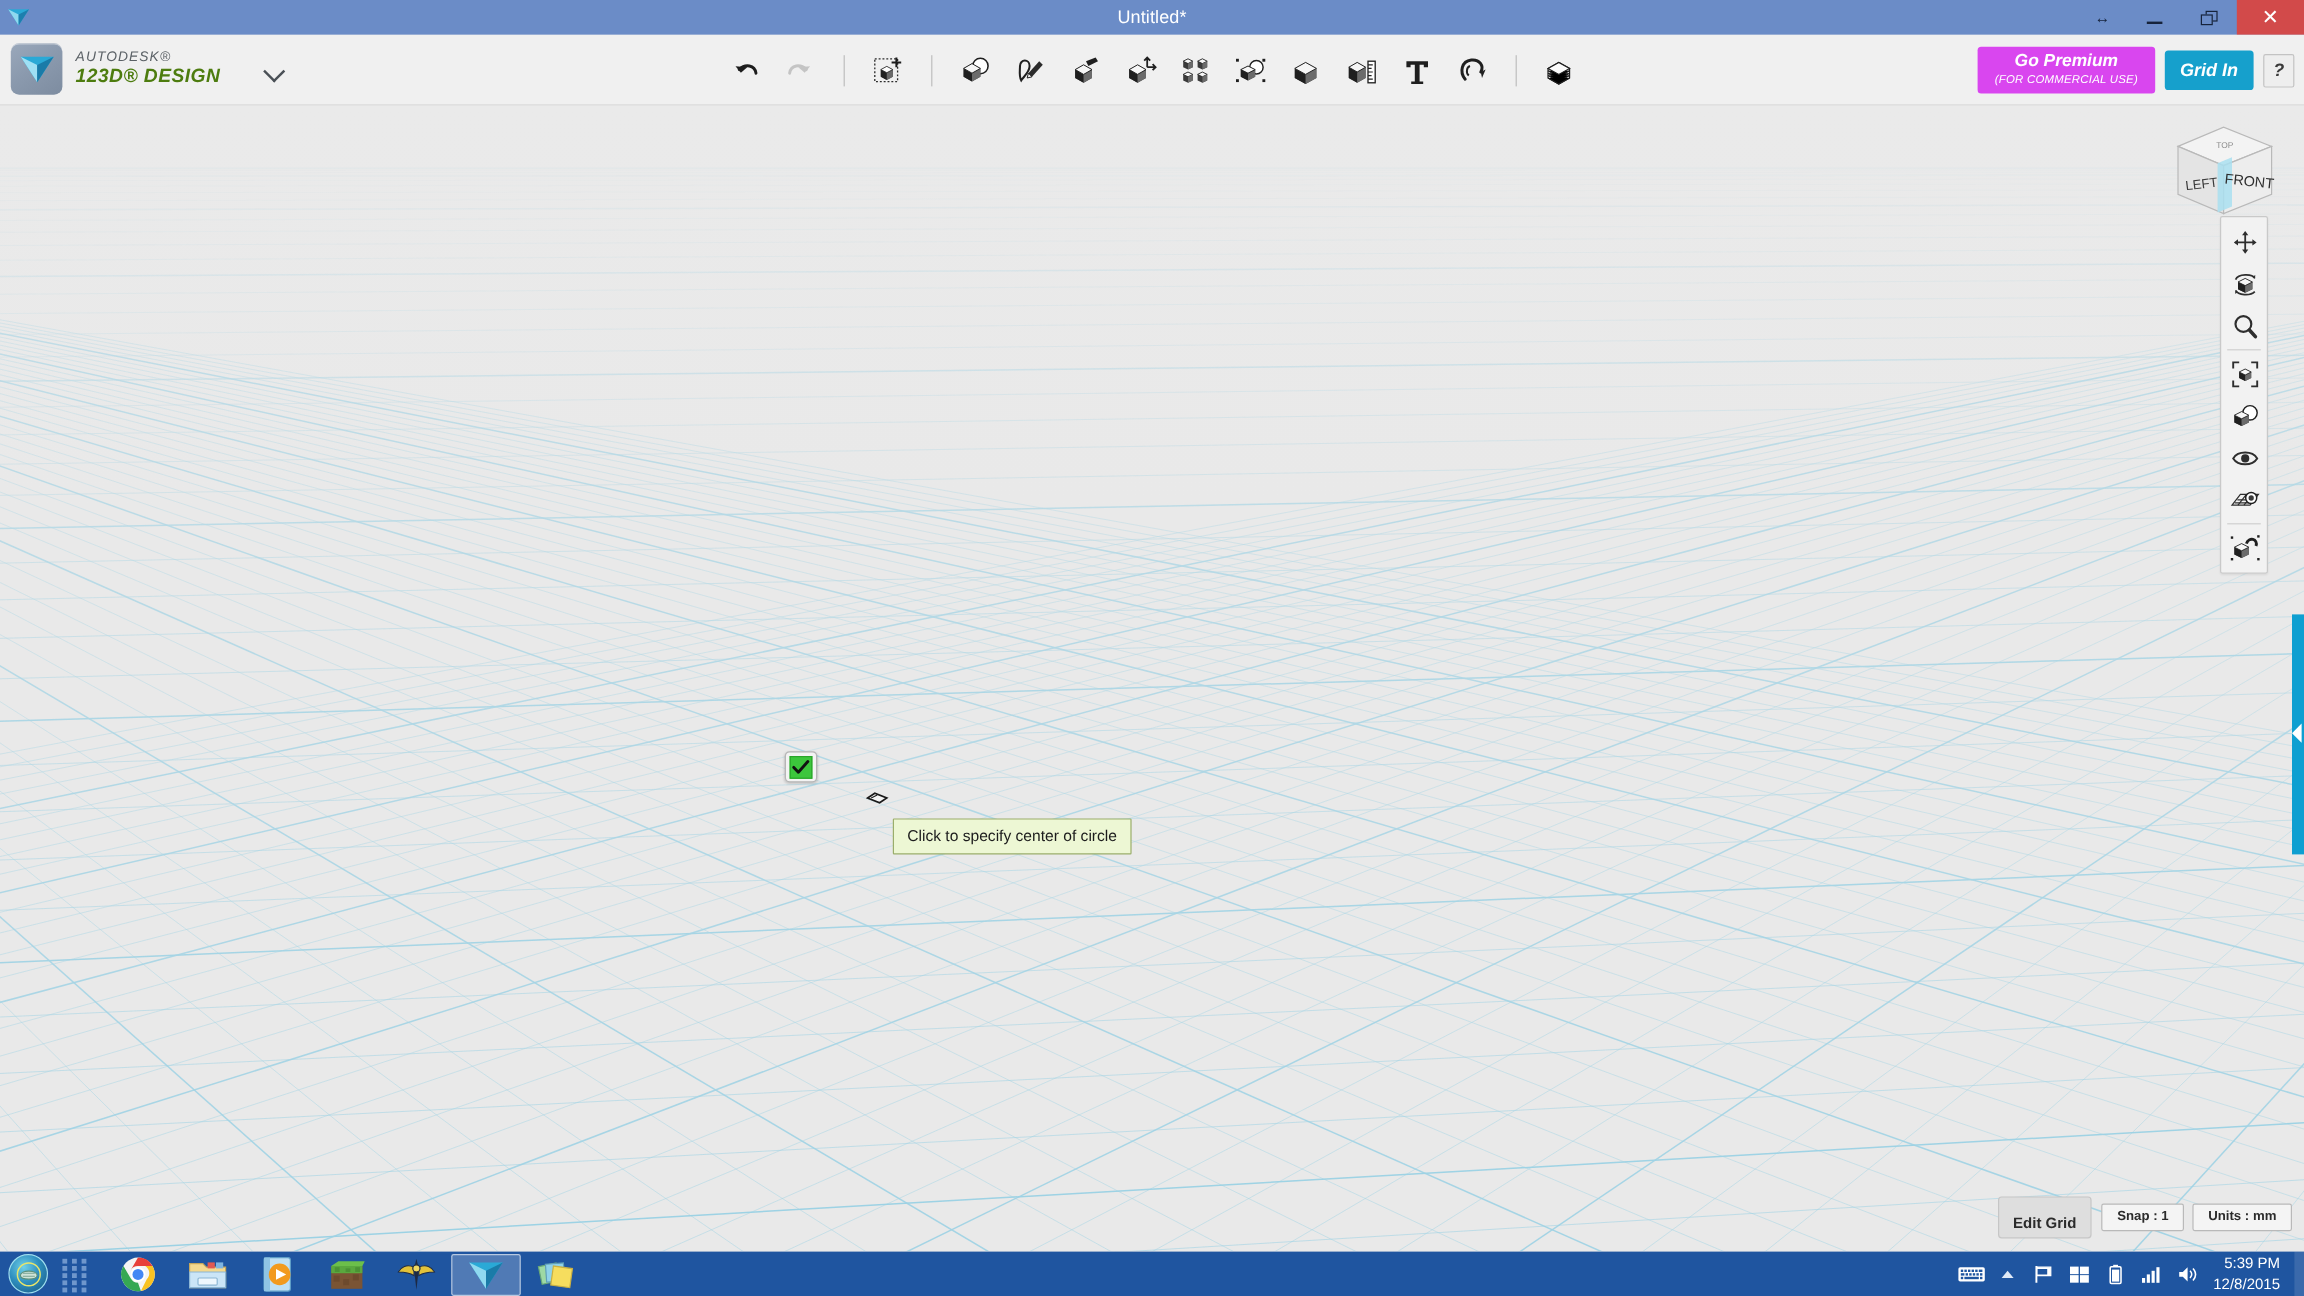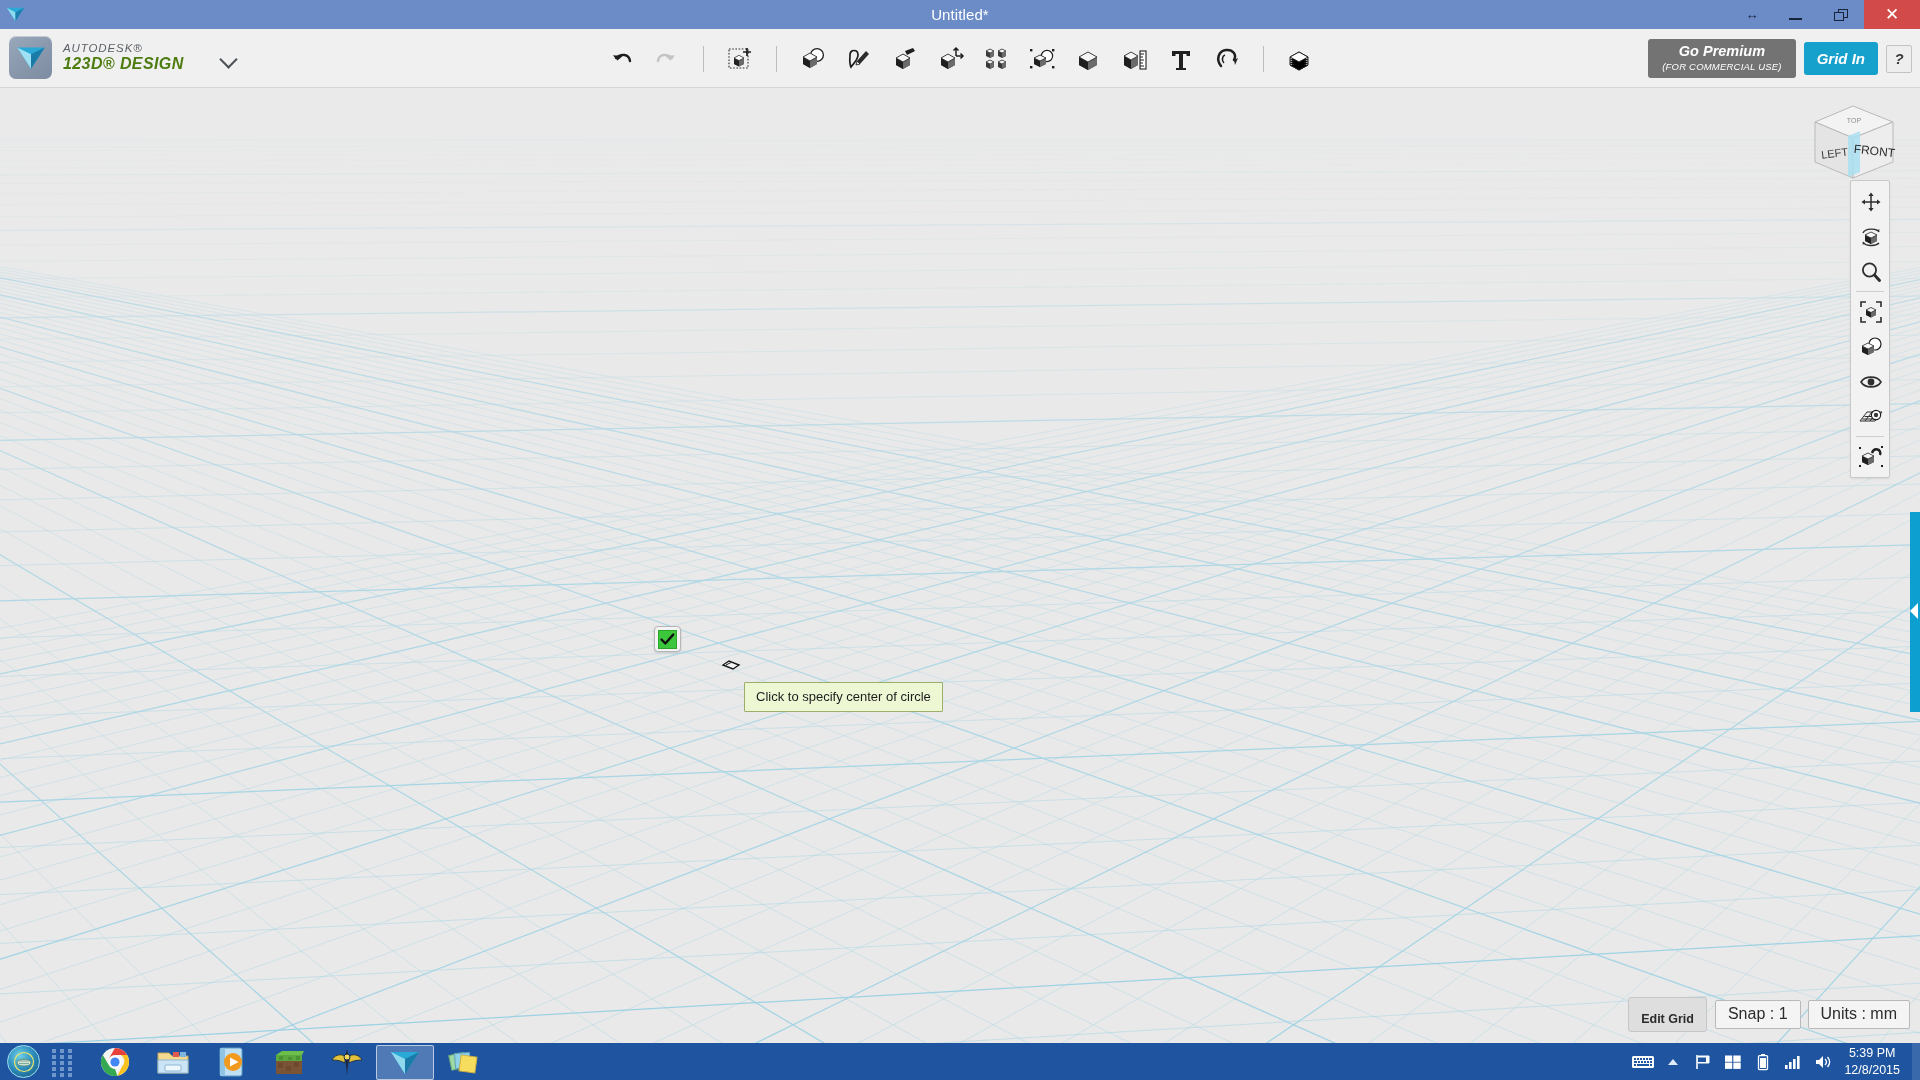--- a/index.html
+++ b/index.html
@@ -73,21 +73,21 @@
   .tool {
     width: 42px; height: 42px; display:flex; align-items:center; justify-content:center;
     margin: 0 2px; border-radius: 3px;
   }
   .tool svg { display:block; }
   .tool-sep { width:1px; height:26px; background:#bdbdbd; margin:0 13px; }
   .tool.disabled { opacity: .32; }
 
   .acct { position:absolute; right:8px; top:0; height:59px; display:flex; align-items:center; }
   .btn-premium {
-    background:#737373; color:#fff; border-radius:3px;
+    background:#d946ef; color:#fff; border-radius:3px;
     padding: 5px 14px 6px; text-align:center; margin-right: 8px;
   }
   .btn-premium .l1 { font-size: 14.5px; font-weight: bold; line-height: 1.05;}
   .btn-premium .l2 { font-size: 9.5px; letter-spacing:.2px; margin-top:1px;}
   .btn-signin {
     background:#16a0cc; color:#fff; border-radius:3px; font-size:15px; font-weight:bold;
     padding: 8px 13px; margin-right: 8px;
   }
   .btn-help {
     width:26px; height:28px; border:1px solid #c3c3c3; background:#eeeeee; border-radius:2px;
@@ -150,21 +150,21 @@
   .statusbar {
     position:absolute; right: 10px; bottom: 11px; display:flex; align-items:center;
   }
   .st-editgrid {
     background:#dedede; border:1px solid #c6c6c6; border-radius:3px;
     font-size: 12.5px; font-weight: bold; color:#2b2b2b;
     padding: 14px 12px 5px; margin-right: 8px;
   }
   .st-field {
     background:#f4f4f4; border:1px solid #b9b9b9; border-radius:2px;
-    font-size: 16px; font-weight: normal; color:#2b2b2b;
+    font-size: 11px; font-weight: bold; color:#2b2b2b;
     padding: 4px 12px 5px; margin-right: 7px;
   }
   .st-field.last { margin-right: 0; }
 
   
   .taskbar {
     position:absolute; bottom:0; left:0; width:1920px; height:37px;
     background: linear-gradient(180deg,#2360ad 0%, #1f4f99 50%, #1b4display 100%);
     background-color:#1f55a0;
   }
@@ -179,21 +179,21 @@
              gap:2px; }
   .dotgrid i { background:#6f97cc; display:block; width:4px; height:4px;}
   .tb-apps { position:absolute; left:86px; top:1px; height:36px; display:flex; align-items:center; }
   .tb-app { width:58px; height:35px; display:flex; align-items:center; justify-content:center; position:relative;}
   .tb-app.active {
     background: rgba(255,255,255,.22); border:1px solid rgba(255,255,255,.6);
     border-radius:2px;
   }
   .tray { position:absolute; right:0; top:0; height:37px; display:flex; align-items:center; }
   .tray-ico { width:30px; height:37px; display:flex; align-items:center; justify-content:center; }
-  .tray-clock { text-align:center; color:#fff; font-size:12.5px; line-height:1.3; padding:0 12px 0 6px; }
+  .tray-clock { text-align:right; color:#fff; font-size:12.5px; line-height:1.3; padding:0 12px 0 6px; }
   .show-desktop { width:8px; height:37px; background:rgba(255,255,255,.12); }
 </style>
 </head>
 <body>
 
 <div id="app">
 
   <div class="titlebar">
     <div class="titlebar-icon">
       <svg class="tb-logo-svg" viewBox="0 0 24 19">

